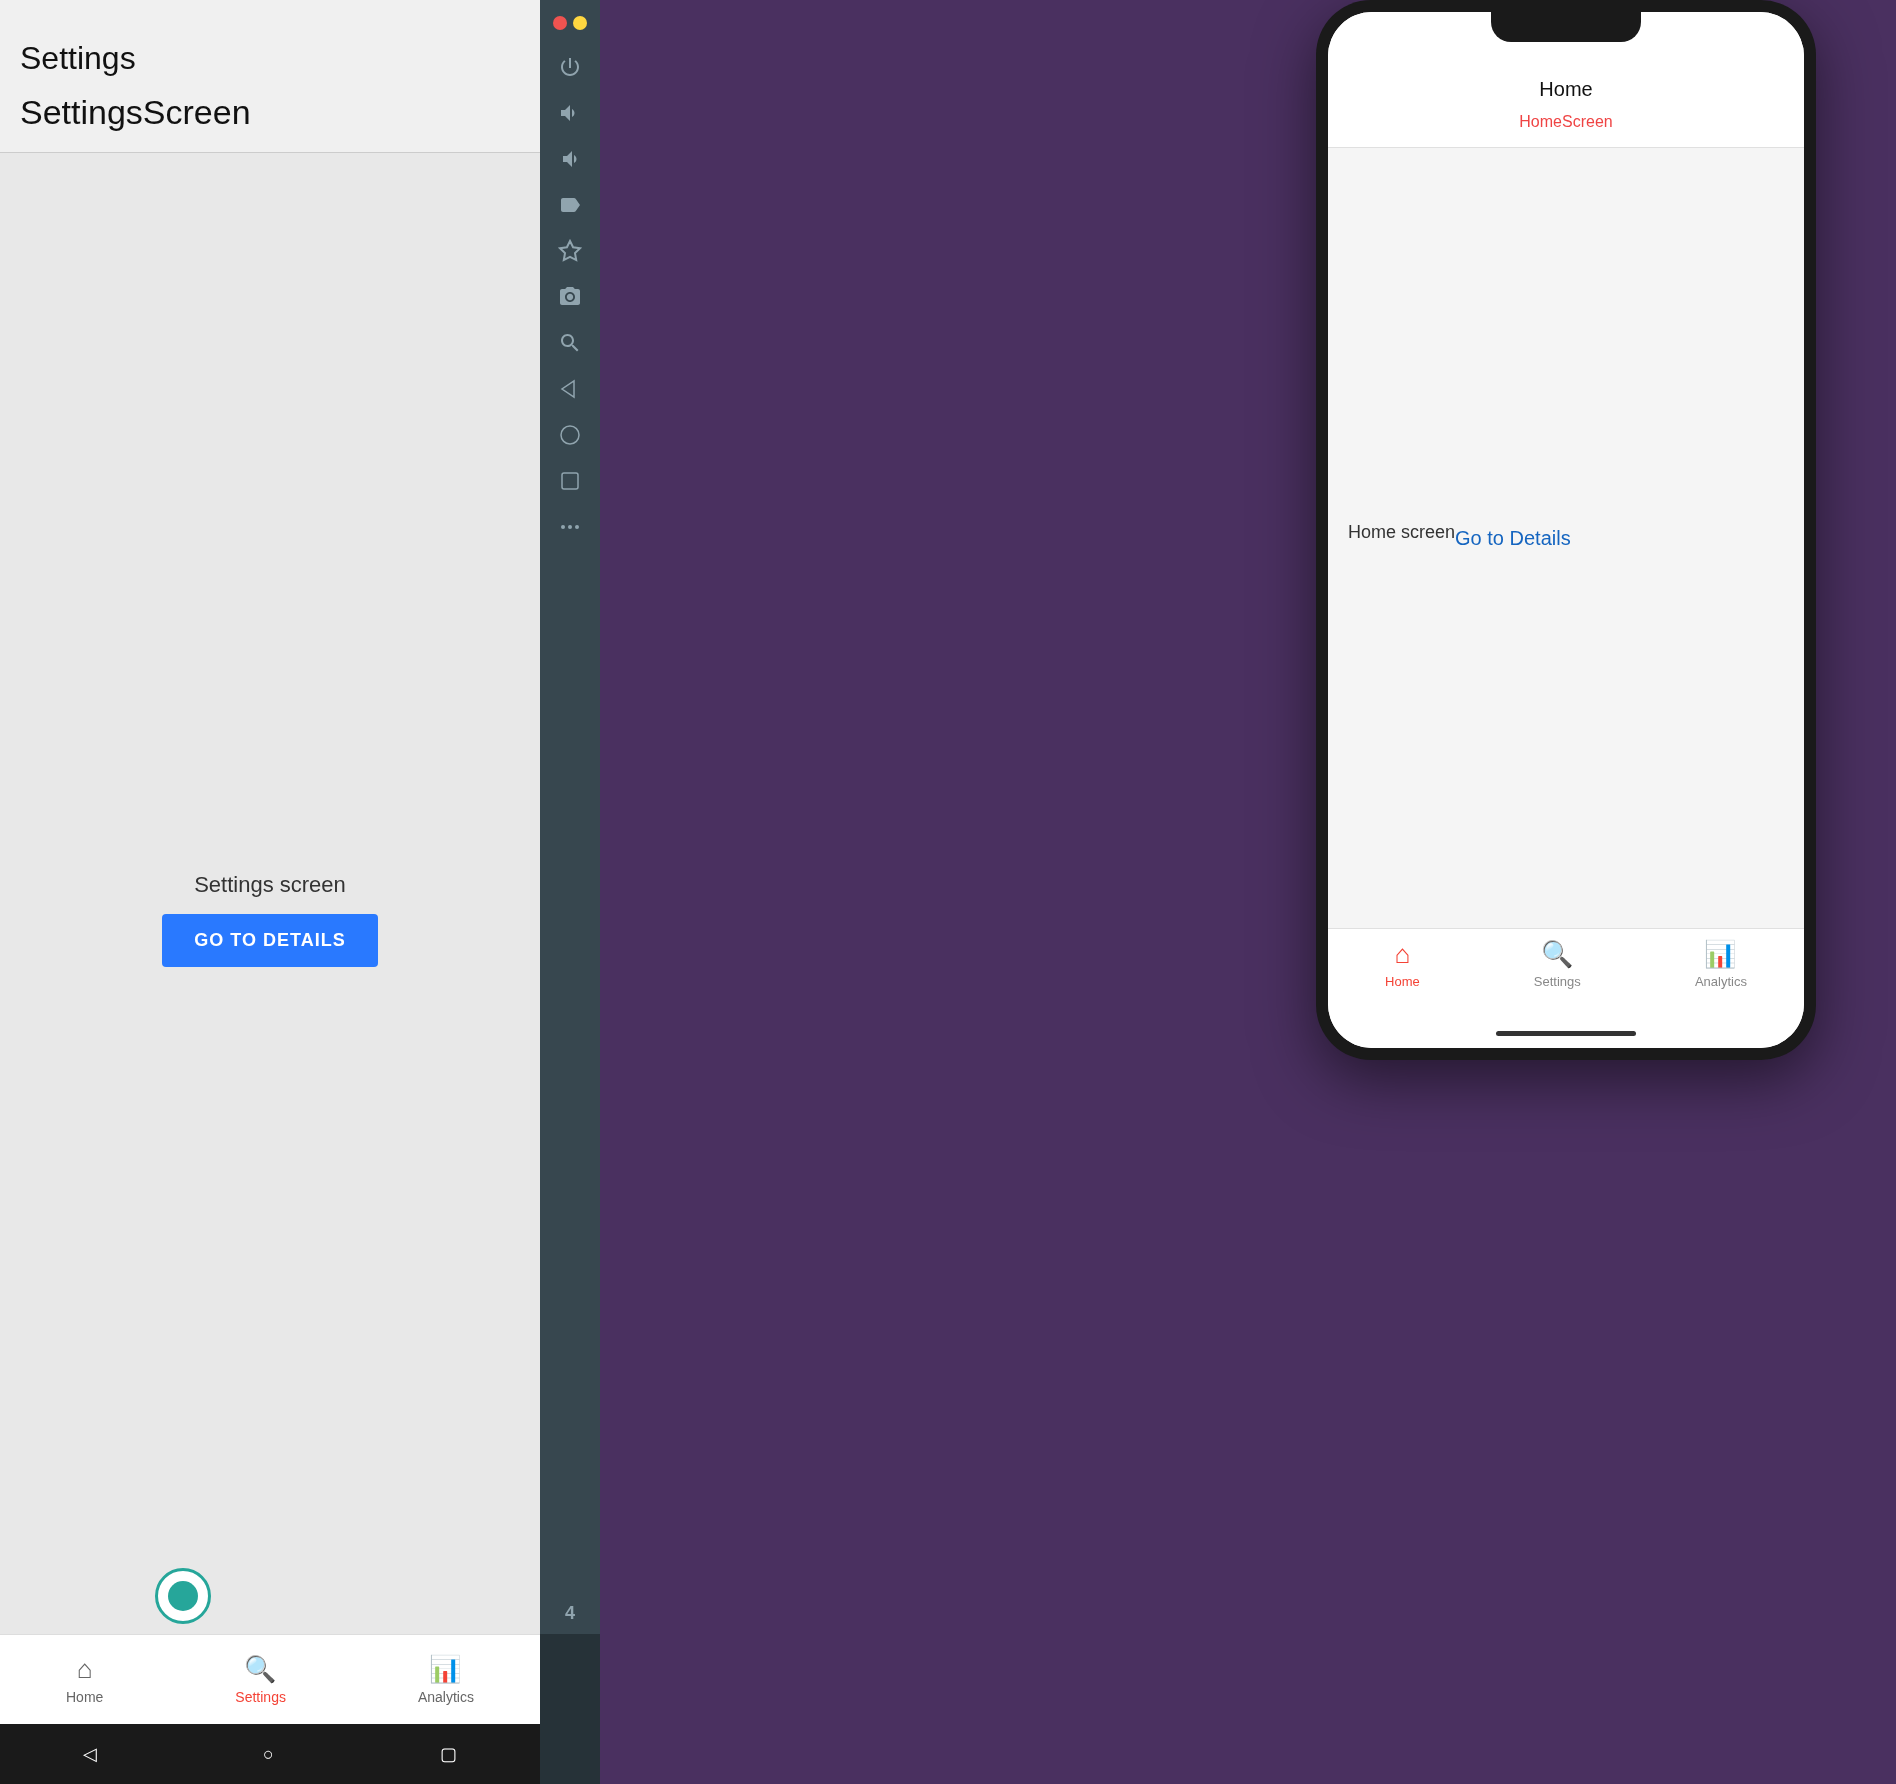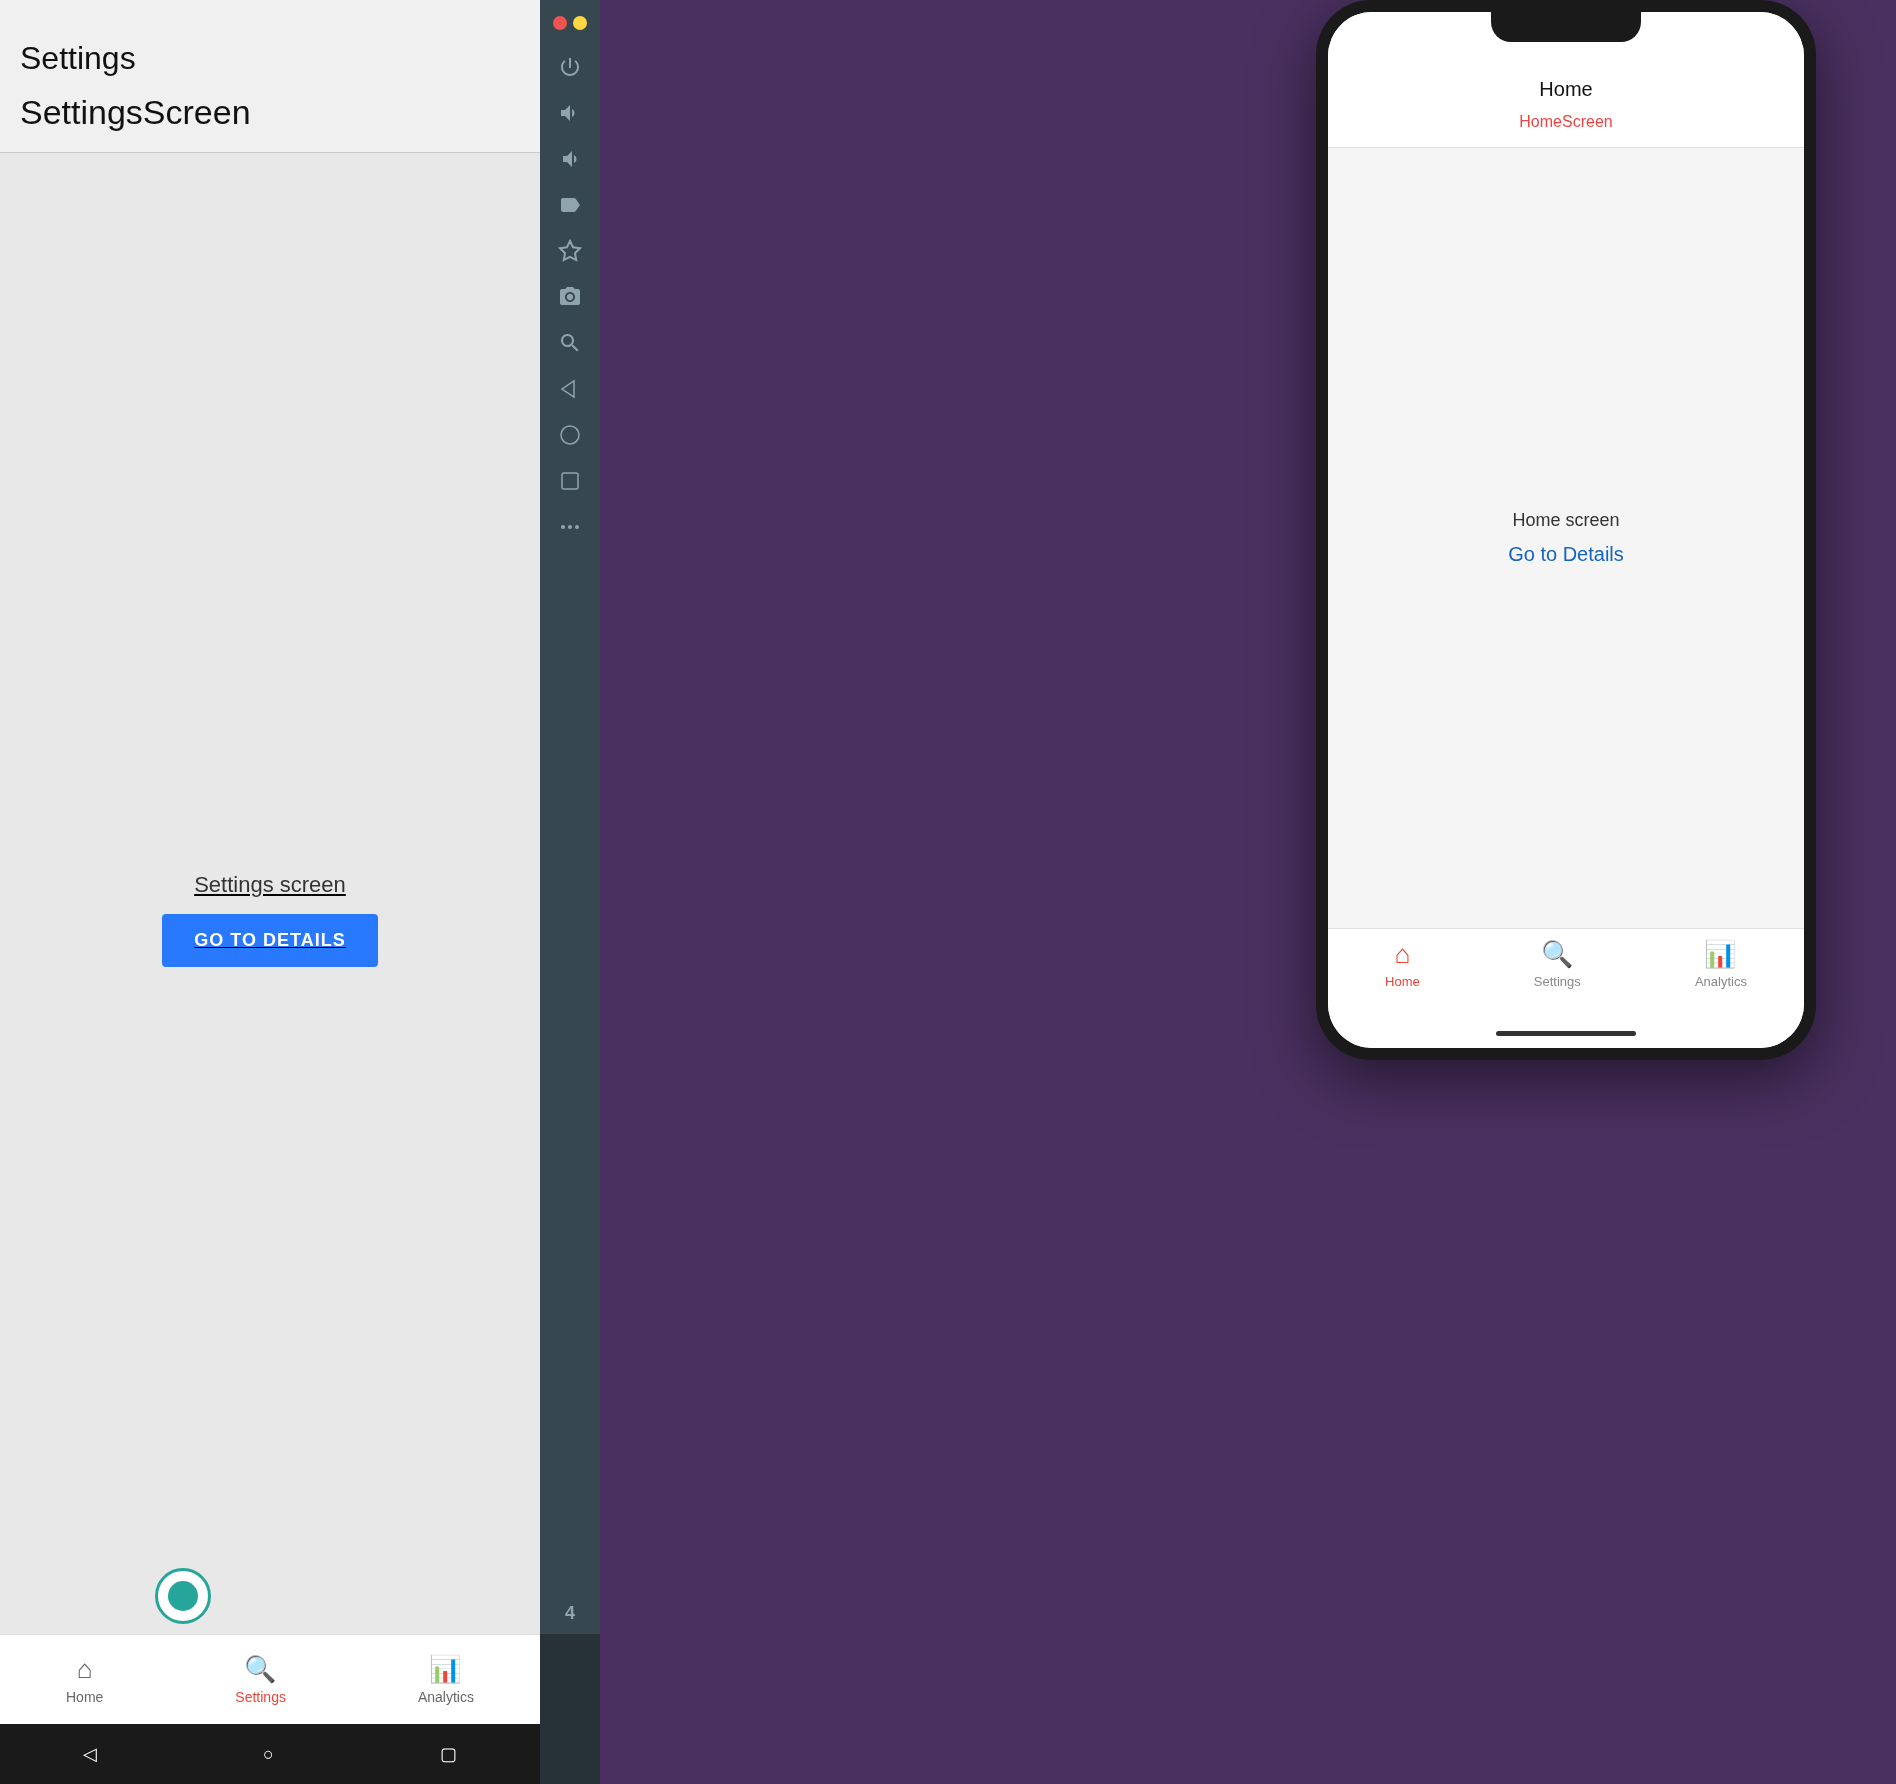--- a/index.html
+++ b/index.html
@@ -43,21 +43,20 @@
     }
 
     .left-content {
       flex: 1;
       display: flex;
       flex-direction: column;
       align-items: center;
       justify-content: center;
       background: #e8e8e8;
       padding-bottom: 99px;
-      text-decoration: underline;
     }
 
     .settings-screen-label {
       font-size: 22px;
       color: #333;
       margin-bottom: 16px;
     }
 
     .go-to-details-btn {
       background: #2979ff;
@@ -286,23 +285,23 @@
       font-size: 16px;
       color: #ef4444;
       text-align: center;
       margin-top: 12px;
     }
 
     .iphone-content {
       flex: 1;
       background: #f5f5f5;
       display: flex;
-      flex-direction: column;
-      align-items: center;
-      justify-content: center;
+      flex-direction: row;
+      align-items: center;
+      justify-content: flex-start;
       padding: 20px;
     }
 
     .iphone-content-text {
       font-size: 18px;
       color: #333;
       margin-bottom: 12px;
     }
 
     .iphone-go-to-details {

